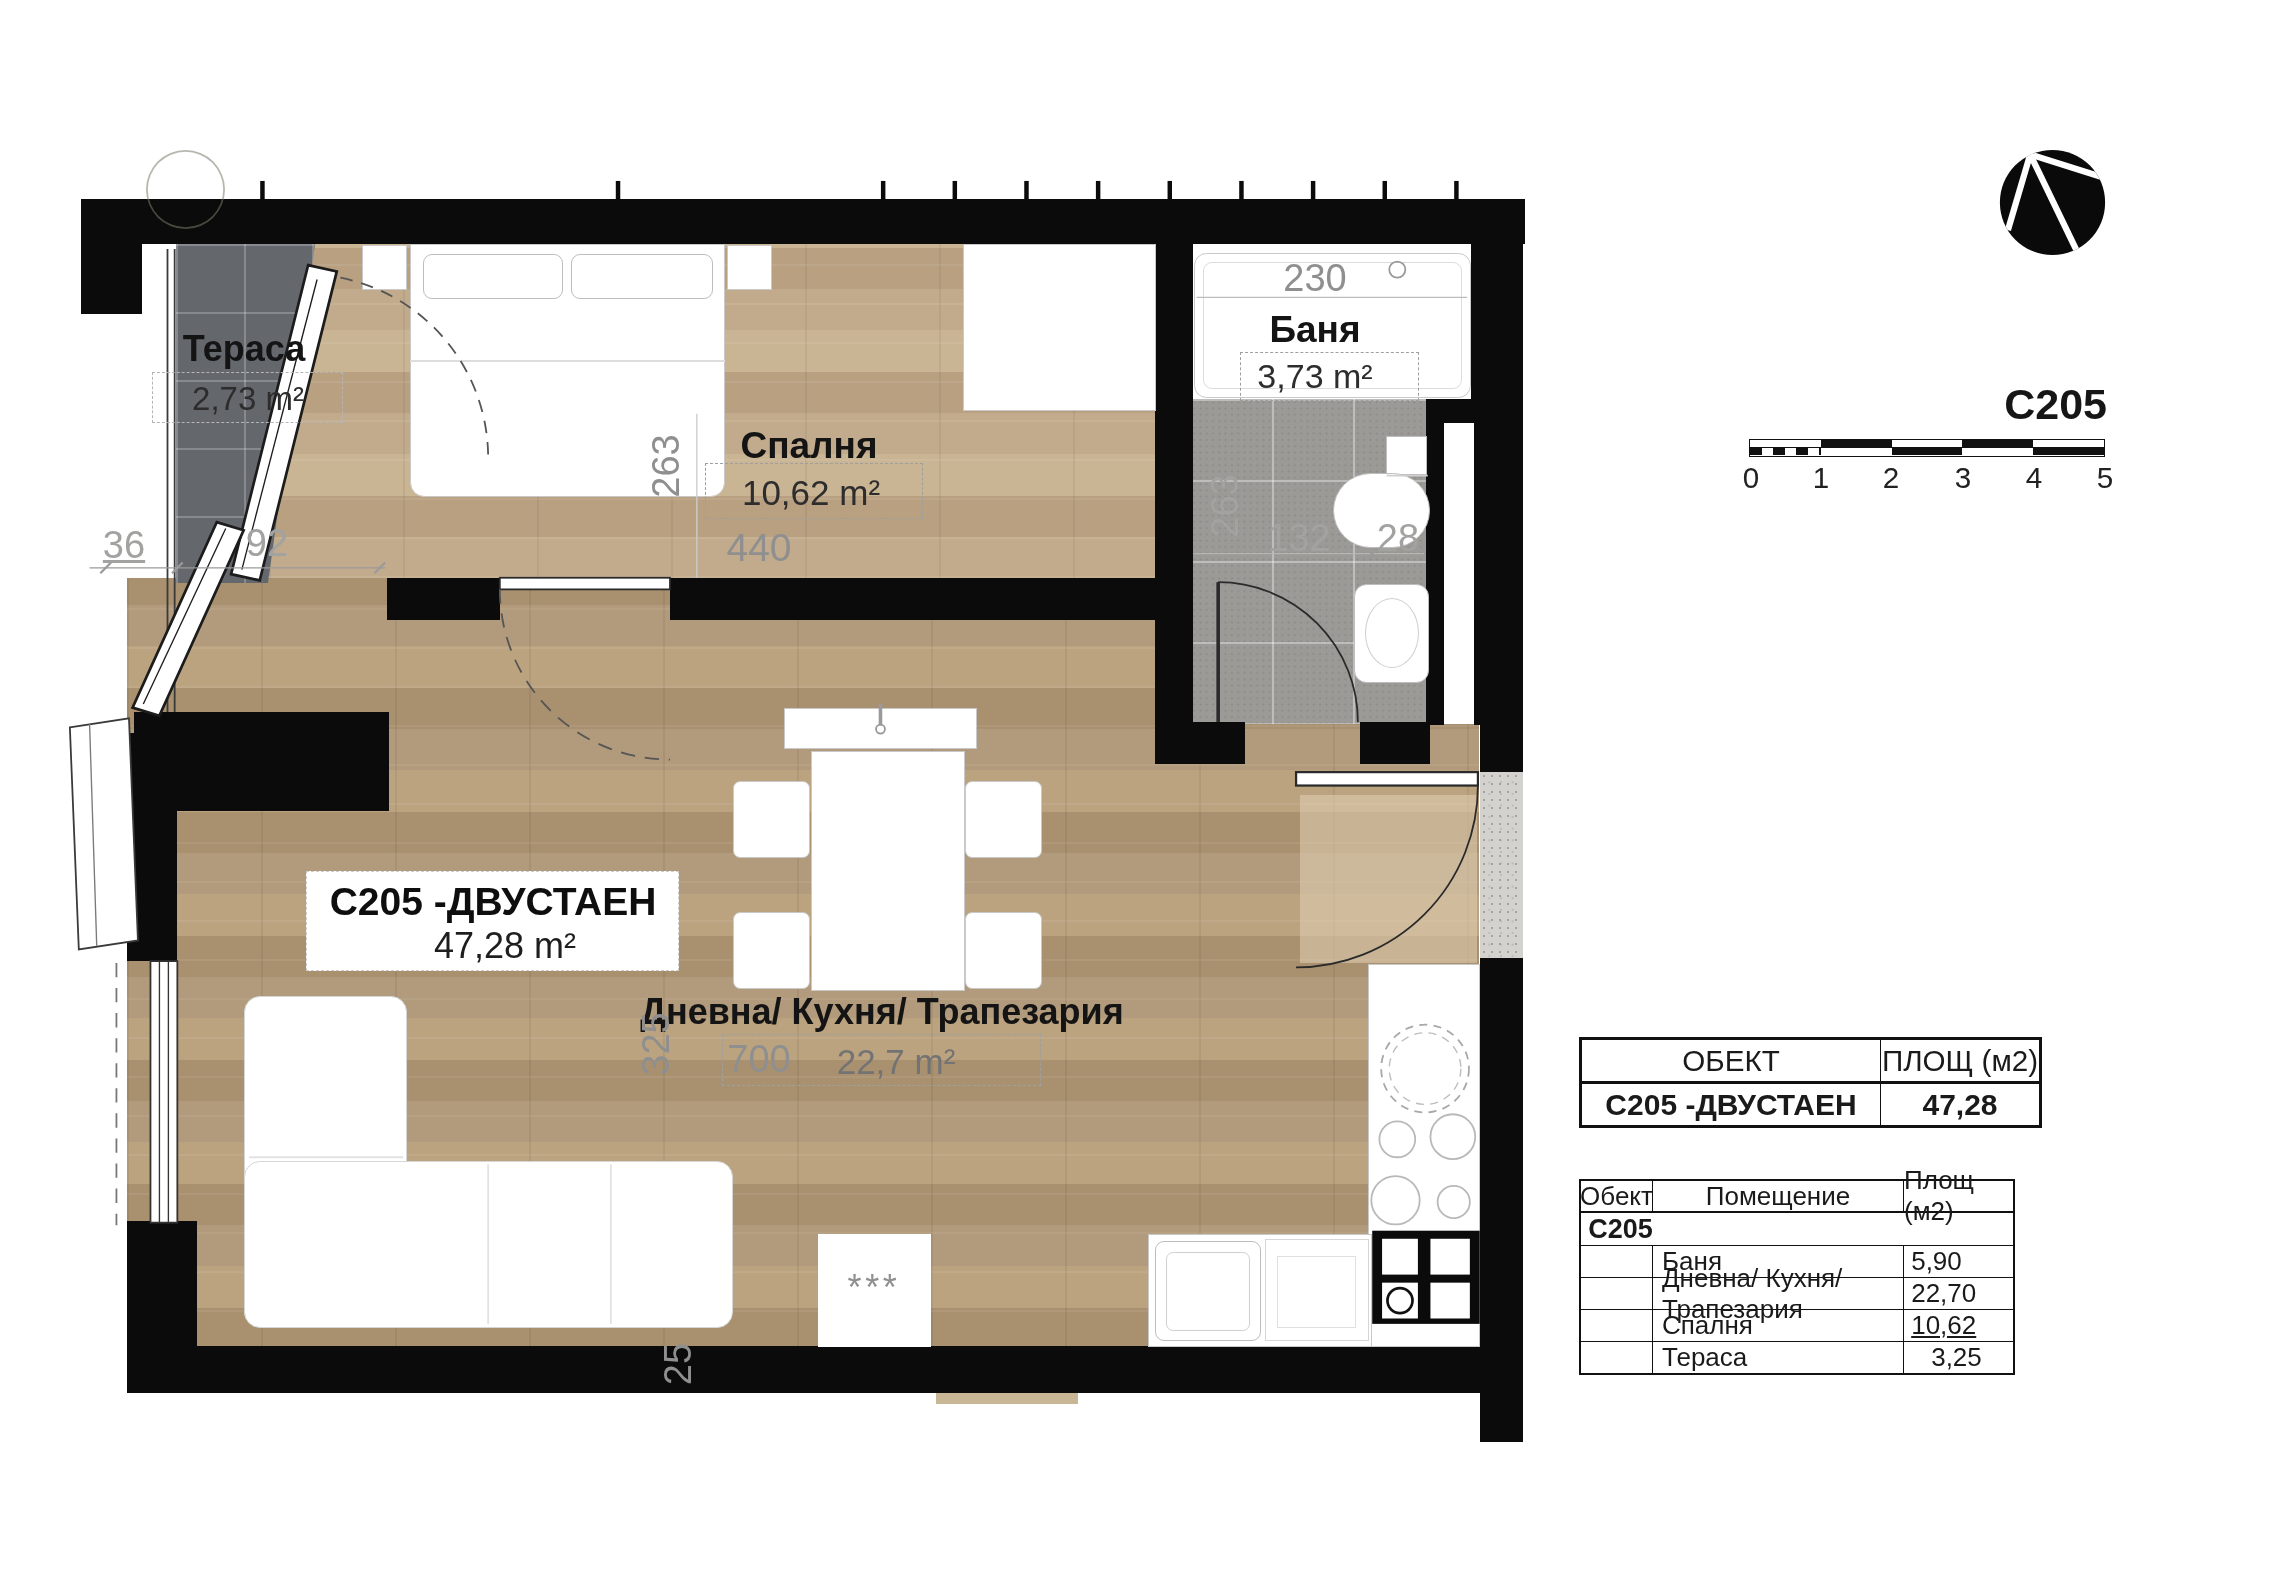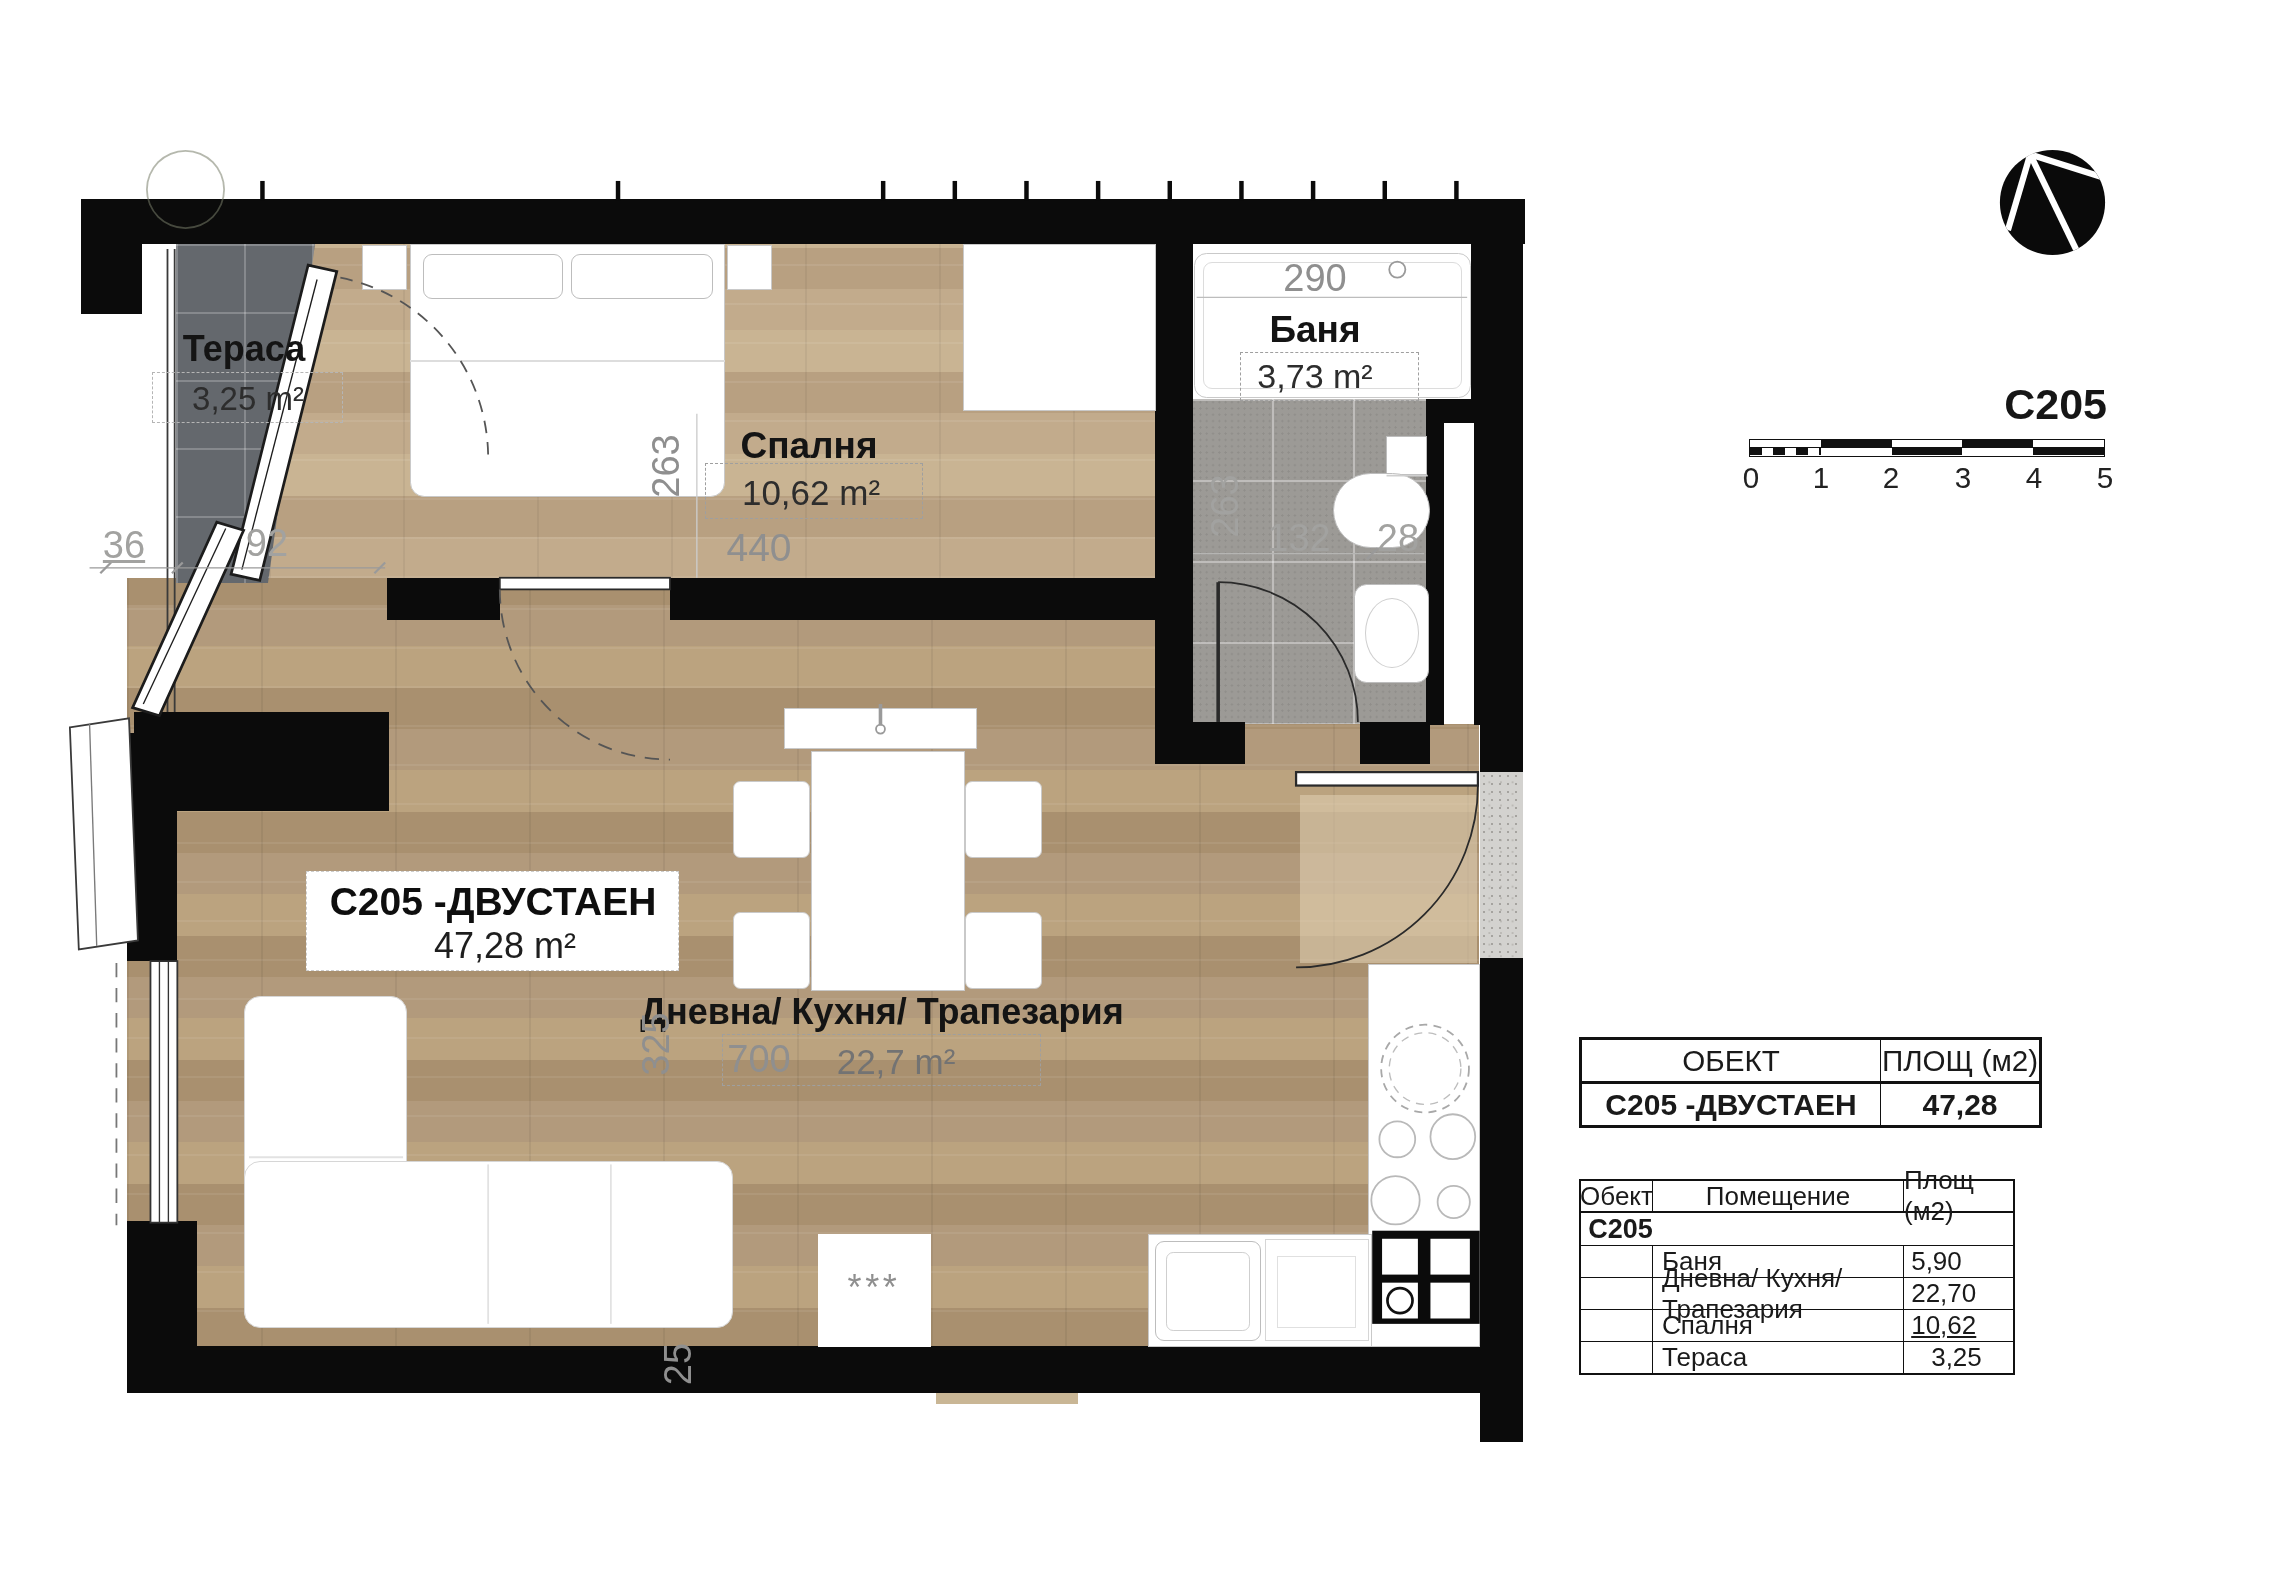--- a/index.html
+++ b/index.html
@@ -193,31 +193,31 @@
       <line x1="418" y1="640" x2="430" y2="628" stroke-width="2.5"></line>
       <line x1="1336" y1="332" x2="1638" y2="332" stroke="#bdbdbd"></line>
       <line x1="1332" y1="618" x2="1590" y2="618" stroke="#b5b5b3"></line>
       <line x1="1526" y1="624" x2="1538" y2="612" stroke-width="2.5"></line>
       <line x1="778" y1="462" x2="778" y2="645" stroke="#cccccc"></line>
     </g>
   </svg>
 
   <div class="lbl bold" style="left:244px;top:349px;font-size:36px;color:#141414;">Тераса</div>
   <div class="dashbox" style="left:152px;top:372px;width:191px;height:51px;border-color:#b5b5b5;"></div>
-  <div class="lbl" style="left:248px;top:398px;font-size:33px;color:#2d2d2d;">3,25 m²</div>
+  <div class="lbl" style="left:248px;top:398px;font-size:33px;color:#2d2d2d;">2,73 m²</div>
   <div class="lbl dimlight" style="left:124px;top:545px;font-size:38px;text-decoration:underline;">36</div>
   <div class="lbl dimlight" style="left:267px;top:543px;font-size:38px;">92</div>
 
   <div class="lbl bold" style="left:809px;top:445px;font-size:37px;color:#141414;">Спалня</div>
   <div class="dashbox" style="left:705px;top:463px;width:218px;height:56px;"></div>
   <div class="lbl" style="left:811px;top:492px;font-size:35px;color:#2d2d2d;">10,62 m²</div>
   <div class="lbl dim" style="left:759px;top:547px;font-size:39px;">440</div>
   <div class="lbl dim rot" style="left:666px;top:466px;font-size:38px;">263</div>
 
-  <div class="lbl dim" style="left:1315px;top:278px;font-size:38px;">290</div>
+  <div class="lbl dim" style="left:1315px;top:278px;font-size:38px;">230</div>
   <div class="lbl bold" style="left:1315px;top:329px;font-size:37px;color:#141414;">Баня</div>
   <div class="dashbox" style="left:1240px;top:352px;width:179px;height:49px;"></div>
   <div class="lbl" style="left:1315px;top:376px;font-size:34px;color:#2d2d2d;">3,73 m²</div>
   <div class="lbl dimlight rot" style="left:1225px;top:506px;font-size:38px;">263</div>
   <div class="lbl dimlight" style="left:1299px;top:538px;font-size:38px;">132</div>
   <div class="lbl dimlight" style="left:1398px;top:538px;font-size:38px;">28</div>
 
   <div class="lbl bold" style="left:882px;top:1012px;font-size:36px;color:#141414;">Дневна/ Кухня/ Трапезария</div>
   <div class="dashbox" style="left:722px;top:1034px;width:319px;height:52px;"></div>
   <div class="lbl dim" style="left:759px;top:1059px;font-size:38px;">700</div>

